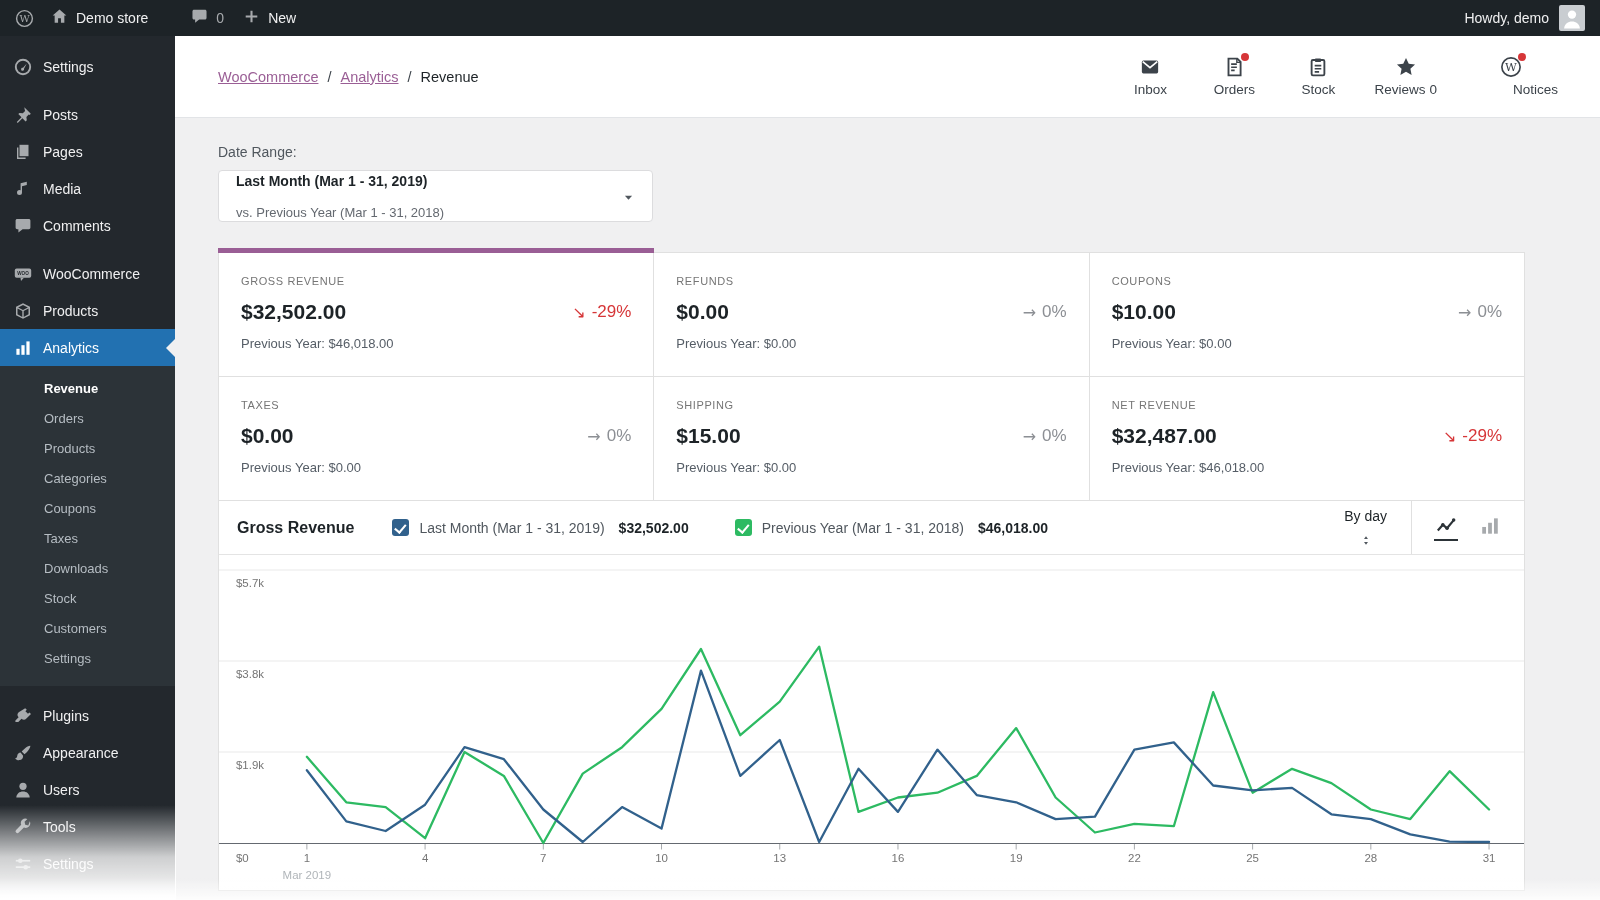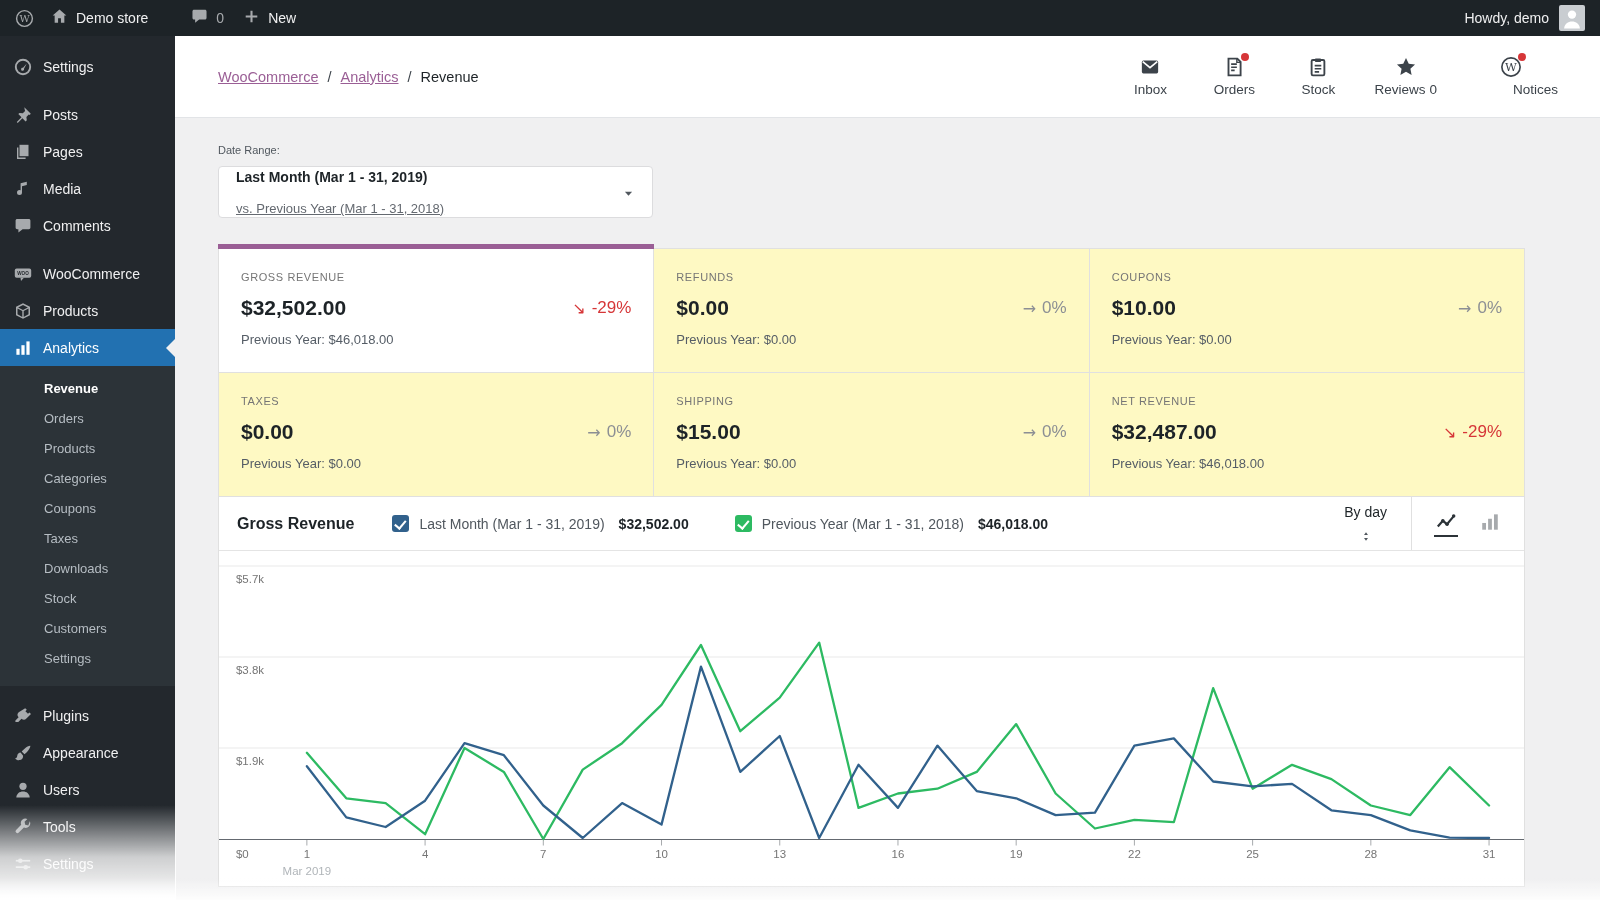--- a/index.html
+++ b/index.html
@@ -50,32 +50,32 @@
   .crumb-sep { color:#3c434a; padding:0 9px; }
   .crumb-current { color:#1d2327; }
   .activity { display:flex; align-items:flex-start; gap:28px; }
   .activity-item { display:flex; flex-direction:column; align-items:center; gap:4px;
     min-width:56px; font-size:13.5px; color:#3c434a; cursor:pointer; }
   .act-icon { position:relative; width:22px; height:22px; color:#3c434a; }
   .act-icon svg { width:22px; height:22px; }
   .badge-dot { position:absolute; top:-3px; right:-4px; width:8px; height:8px; border-radius:50%; }
 
   .content { padding:26px 75px 0 43px; }
-  .dr-label { font-size:11px; color:#50575e; margin-bottom:10px; }
+  .dr-label { font-size:14px; color:#50575e; margin-bottom:10px; }
   .date-range-select { width:435px; height:52px; background:#fff; border:1px solid #dcdcde; border-radius:4px;
     display:flex; align-items:center; justify-content:space-between; padding:0 17px; cursor:pointer; }
   .dr-primary { font-size:14px; font-weight:bold; color:#1d2327; }
-  .dr-secondary { font-size:13px; color:#646970; margin-top:16px;text-decoration:underline; }
+  .dr-secondary { font-size:13px; color:#646970; margin-top:16px; }
   .dr-caret { width:13px; height:13px; color:#50575e; }
   .dr-caret svg { width:13px; height:13px; }
 
   
   .summary-grid { margin-top:30px; display:grid; grid-template-columns:1fr 1fr 1fr;
     border:1px solid #e0e0e0; background:#e0e0e0; gap:1px; }
-  .tile { background:#fef9c3; height:123px; padding:22px 22px 0 22px; position:relative; cursor:pointer; }
+  .tile { background:#ffffff; height:123px; padding:22px 22px 0 22px; position:relative; cursor:pointer; }
   .tile.selected { background:#fff; }
   .tile-accent { position:absolute; top:-5px; left:-1px; right:-1px; height:5px; }
   .tile-label { font-size:11px; color:#757575; letter-spacing:0.6px; }
   .tile-row { margin-top:13px; display:flex; justify-content:space-between; align-items:center; }
   .tile-value { font-size:21px; font-weight:bold; color:#1d2327; }
   .tile-trend { font-size:17px; display:flex; align-items:center; gap:6px; }
   .tile-trend .arrow { font-family:"DejaVu Sans", sans-serif; font-size:16px; }
   .trend-flat { color:#8c8f94; }
   .tile-prev { margin-top:12px; font-size:13px; color:#555d66; }
 

